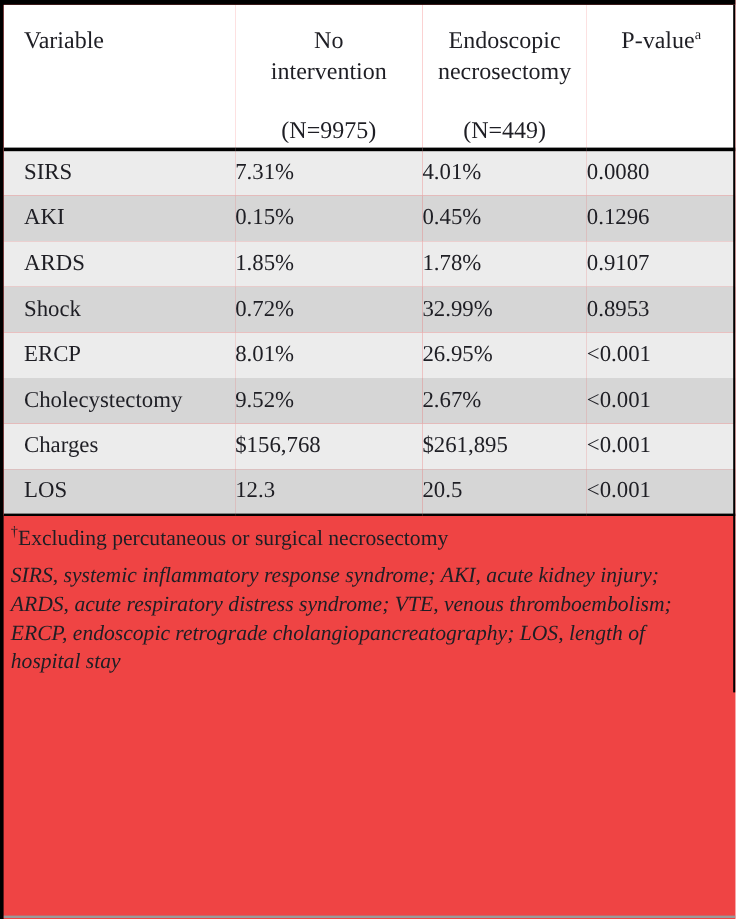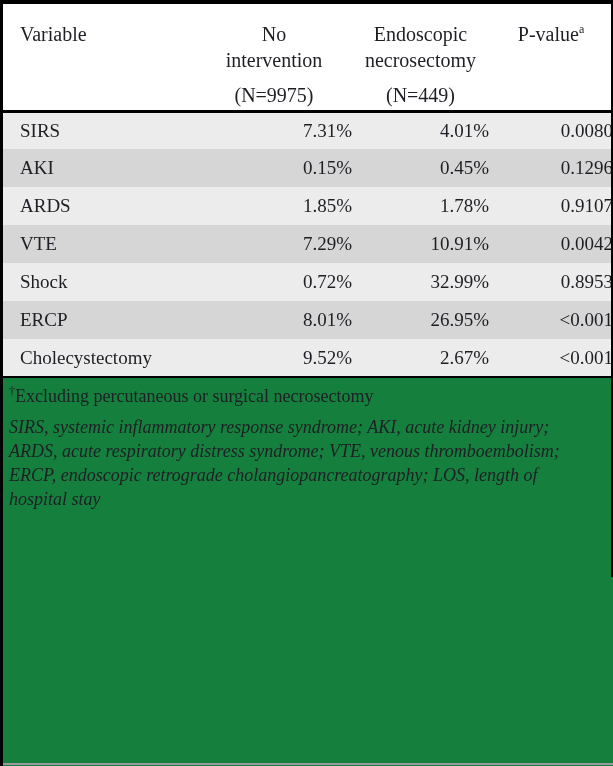--- a/index.html
+++ b/index.html
@@ -7,21 +7,21 @@
     --row-dark:#d6d6d6;
     --rule:#000000;
     --text:#1e1e24;
     --bottom-rule:#9a9a9a;
   }
   html,body{margin:0;padding:0;background:#ffffff;}
   .page{
     position:relative;
     width:613px;height:766px;
     box-sizing:border-box;
-    background:#15803d;
+    background:#ef4444;
     border-top:4px solid var(--rule);
     border-left:3px solid var(--rule);
     font-family:"Liberation Serif", serif;
     color:var(--text);
     overflow:hidden;
   }
   .right-border{
     position:absolute;top:0;right:0;width:2px;height:573px;
     background:var(--rule);
   }
@@ -36,27 +36,27 @@
     vertical-align:top;
     padding-top:17px;
     font-size:20px;
     line-height:26px;
     background:#ffffff;
   }
   thead tr{height:107px;}
   thead{border-bottom:3px solid var(--rule);}
   th.c-var{text-align:left;padding-left:17px;}
   th.c-mid,th.c-p{text-align:center;}
-  .hdr-n{margin-top:9px;}
+  .hdr-n{margin-top:23px;}
   tbody tr{height:38px;}
   tbody tr:nth-child(odd){background:var(--row-light);}
   tbody tr:nth-child(even){background:var(--row-dark);}
   tbody td{
     font-size:19px;
-    text-align:right;
+    text-align:left;
     padding:0;
   }
   tbody td.c-var{text-align:left;padding-left:17px;}
   sup{font-size:12px;line-height:0;}
   .footnotes{
     padding:6px 14px 0 6px;
     font-size:18px;
     line-height:24px;
   }
   .fn{margin:0 0 7px 0;}
@@ -113,43 +113,49 @@
         <td>0.45%</td>
         <td>0.1296</td>
       </tr>
       <tr>
         <td class="c-var">ARDS</td>
         <td>1.85%</td>
         <td>1.78%</td>
         <td>0.9107</td>
       </tr>
       <tr>
-        <td class="c-var">VTE</td>
-        <td>7.29%</td>
-        <td>10.91%</td>
-        <td>0.0042</td>
-      </tr>
-      <tr>
         <td class="c-var">Shock</td>
         <td>0.72%</td>
         <td>32.99%</td>
         <td>0.8953</td>
       </tr>
       <tr>
         <td class="c-var">ERCP</td>
         <td>8.01%</td>
         <td>26.95%</td>
         <td>&lt;0.001</td>
       </tr>
       <tr>
         <td class="c-var">Cholecystectomy</td>
         <td>9.52%</td>
         <td>2.67%</td>
         <td>&lt;0.001</td>
       </tr>
+      <tr>
+        <td class="c-var">Charges</td>
+        <td>$156,768</td>
+        <td>$261,895</td>
+        <td>&lt;0.001</td>
+      </tr>
+      <tr>
+        <td class="c-var">LOS</td>
+        <td>12.3</td>
+        <td>20.5</td>
+        <td>&lt;0.001</td>
+      </tr>
     </tbody>
   </table>
 
   <div class="footnotes">
     <p class="fn"><sup>†</sup><span>Excluding percutaneous or surgical necrosectomy</span></p>
     <p class="fn fn-abbr">SIRS, systemic inflammatory response syndrome; AKI, acute kidney injury; ARDS, acute respiratory distress syndrome; VTE, venous thromboembolism; ERCP, endoscopic retrograde cholangiopancreatography; LOS, length of hospital stay</p>
   </div>
 
   <div class="bottom-rule"></div>
 

